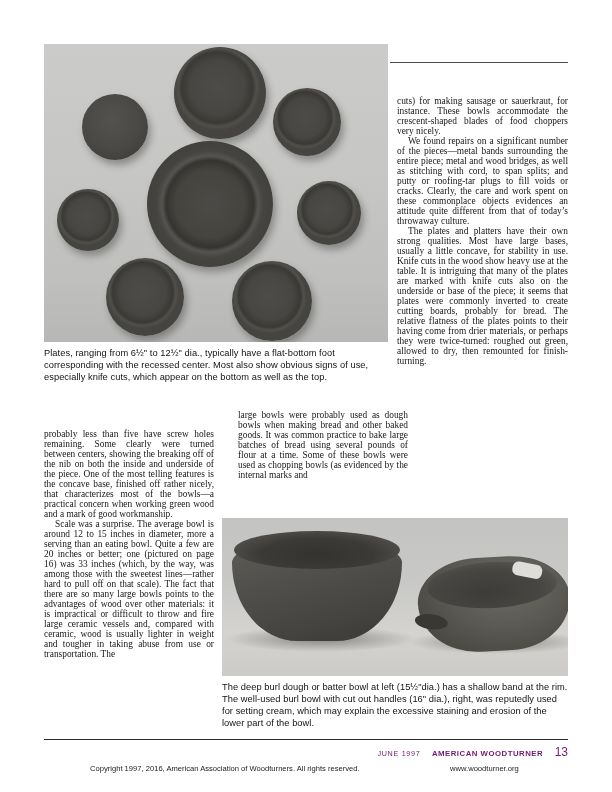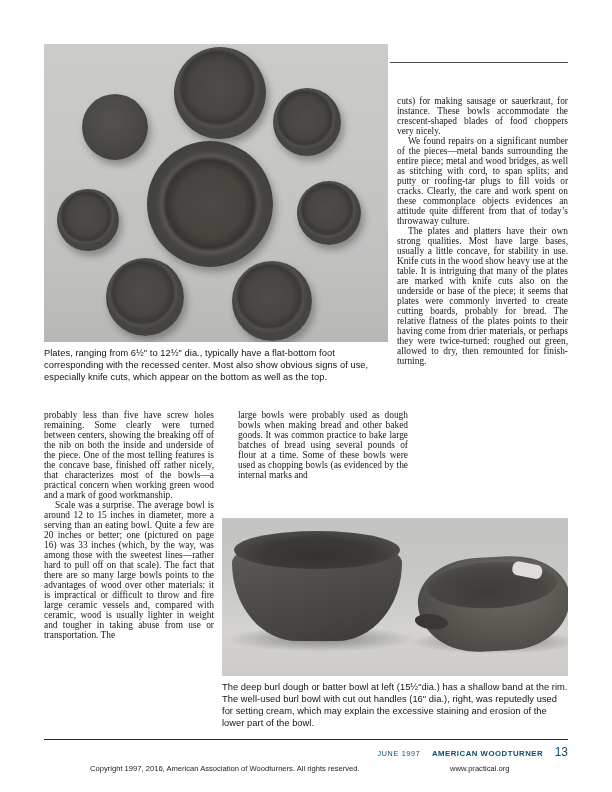--- a/index.html
+++ b/index.html
@@ -79,26 +79,26 @@
   .caption-plates{left:44px;top:347px;width:344px;}
   .caption-bowls{left:222px;top:681px;width:346px;}
 
   .col{position:absolute;color:#161616;}
   .col p{
     margin:0;text-align:justify;
     font-size:9.4px;line-height:10px;
   }
   .col p.indent{text-indent:11px;}
   .col-right{left:397px;top:96px;width:171px;height:410px;overflow:hidden;}
-  .col-left{left:44px;top:410px;width:170px;height:326px;overflow:hidden;}
+  .col-left{left:44px;top:429px;width:170px;height:326px;overflow:hidden;}
   .col-middle{left:238px;top:410px;width:170px;height:100px;overflow:hidden;}
 
   
   .folio{position:absolute;right:44px;top:742px;text-align:center;white-space:nowrap;
-    font-family:"Liberation Sans", sans-serif;color:#0c4a6e;}
+    font-family:"Liberation Sans", sans-serif;color:#701a75;}
   .folio .issue{font-size:7.2px;letter-spacing:.7px;}
   .folio .mag{font-size:7.8px;font-weight:bold;letter-spacing:.5px;margin-left:7px;}
   .folio .pagenum{font-size:12px;margin-left:7px;}
   .legal{position:absolute;top:764px;left:0;width:612px;
     font-family:"Liberation Sans", sans-serif;font-size:7.6px;color:#1c1c1c;}
   .legal .copyright{position:absolute;left:90px;top:0;}
   .legal .website{position:absolute;left:450px;top:0;}
 </style>
 </head>
 <body>
@@ -153,16 +153,16 @@
   <div class="caption caption-bowls">The deep burl dough or batter bowl at left (15½"dia.) has a shallow band at the rim. The well-used burl bowl with cut out handles (16" dia.), right, was reputedly used for setting cream, which may explain the excessive staining and erosion of the lower part of the bowl.</div>
 
   <div class="rule rule-footer"></div>
   <div class="folio">
     <span class="issue">JUNE 1997</span>
     <span class="mag">AMERICAN WOODTURNER</span>
     <span class="pagenum">13</span>
   </div>
   <div class="legal">
     <span class="copyright">Copyright 1997, 2016, American Association of Woodturners. All rights reserved.</span>
-    <span class="website">www.practical.org</span>
+    <span class="website">www.woodturner.org</span>
   </div>
 
 </div>
 
 </body></html>

